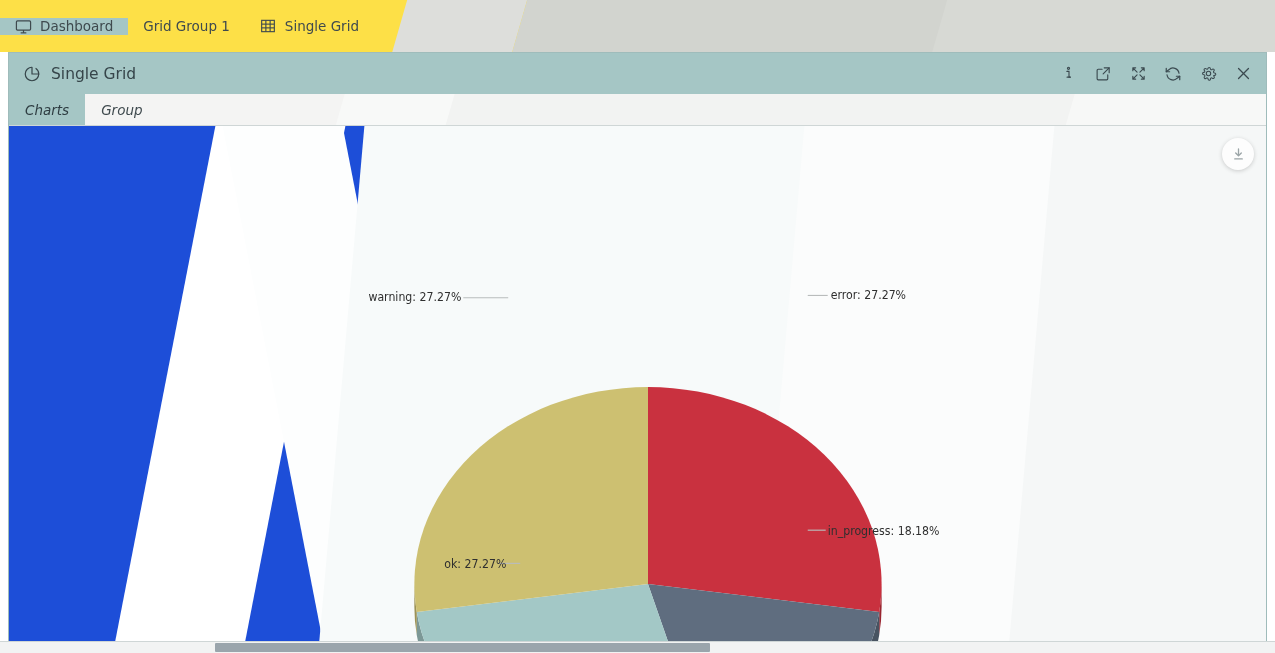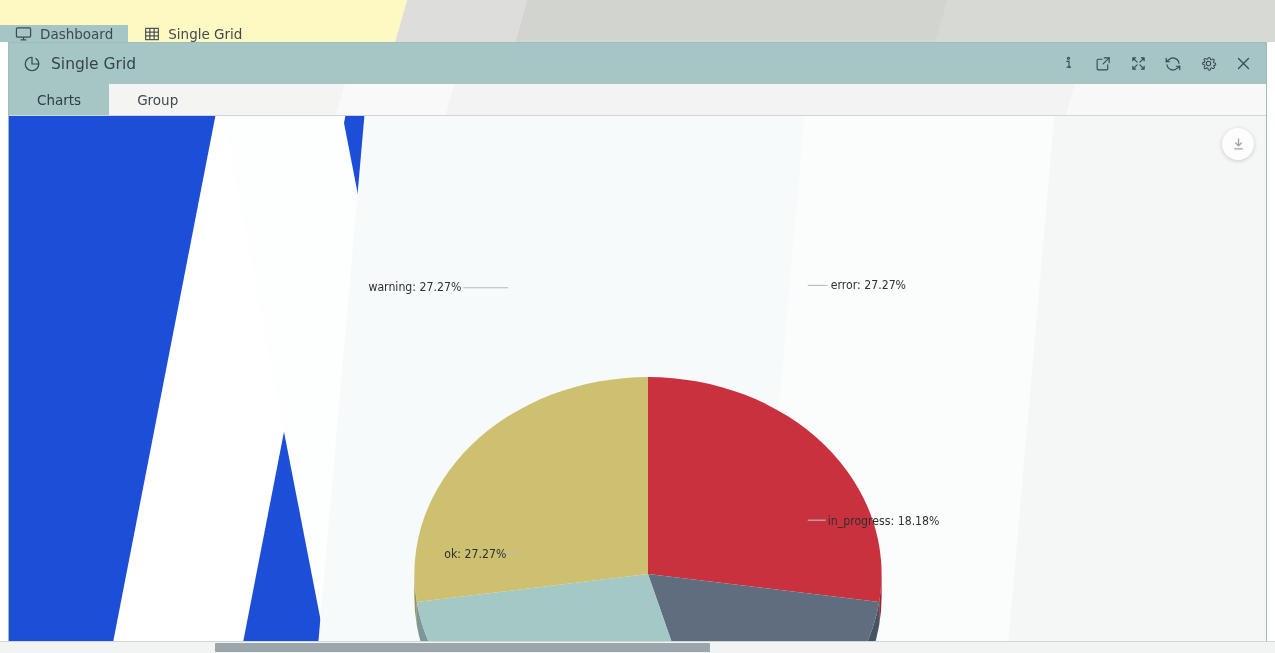--- a/index.html
+++ b/index.html
@@ -9,24 +9,24 @@
     width: 1275px;
     height: 653px;
     overflow: hidden;
     font-family: "DejaVu Sans", "Liberation Sans", sans-serif;
     background: #ffffff;
   }
 
   
   .topnav {
     position: relative;
-    height: 42px;
-    background: #fef9c3;
-    display: flex;
-    align-items: flex-end;
+    height: 52px;
+    background: #fde047;
+    display: flex;
+    align-items: center;
     overflow: hidden;
   }
   
   .topnav .wm {
     position: absolute;
     top: 0; left: 0; right: 0; bottom: 0;
     pointer-events: none;
   }
   .topnav .wm i {
     position: absolute;
@@ -133,24 +133,25 @@
   }
   .wm-t1 { left: 330px; width: 110px; background: #f8f9f8; transform: skewX(-16deg); }
   .wm-t2 { left: 440px; width: 620px; background: #f2f3f2; transform: skewX(-16deg); }
   .wm-t3 { left: 1060px; width: 300px; background: #f7f8f7; transform: skewX(-16deg); }
 
   .subtab {
     position: relative;
     z-index: 2;
     display: flex;
     align-items: center;
-    padding: 0 28px;
+    padding: 0 16px;
     font-size: 13.5px;
     color: #3f4a4e;
     cursor: pointer;
+    font-style: italic;
   }
   .subtab.active {
     background: #a5c6c5;
     color: #2e3d42;
   }
 
   
   .chart-area {
     position: relative;
     flex: 1 1 auto;
@@ -242,20 +243,23 @@
     <span class="ic">
       <svg width="17" height="17" viewBox="0 0 24 24" fill="none" stroke="currentColor" stroke-width="1.7">
         <rect x="2" y="4" width="20" height="13" rx="1.5"></rect>
         <line x1="8" y1="21" x2="16" y2="21"></line>
         <line x1="12" y1="17" x2="12" y2="21"></line>
       </svg>
     </span>
     <span>Dashboard</span>
   </div>
 
+  <div class="nav-tab">
+    <span>Grid Group 1</span>
+  </div>
 
 
   <div class="nav-tab">
     <span class="ic">
       <svg width="16" height="16" viewBox="0 0 24 24" fill="none" stroke="currentColor" stroke-width="1.7">
         <rect x="2.5" y="3.5" width="19" height="17"></rect>
         <line x1="2.5" y1="9.2" x2="21.5" y2="9.2"></line>
         <line x1="2.5" y1="14.8" x2="21.5" y2="14.8"></line>
         <line x1="8.8" y1="3.5" x2="8.8" y2="20.5"></line>
         <line x1="15.2" y1="3.5" x2="15.2" y2="20.5"></line>

